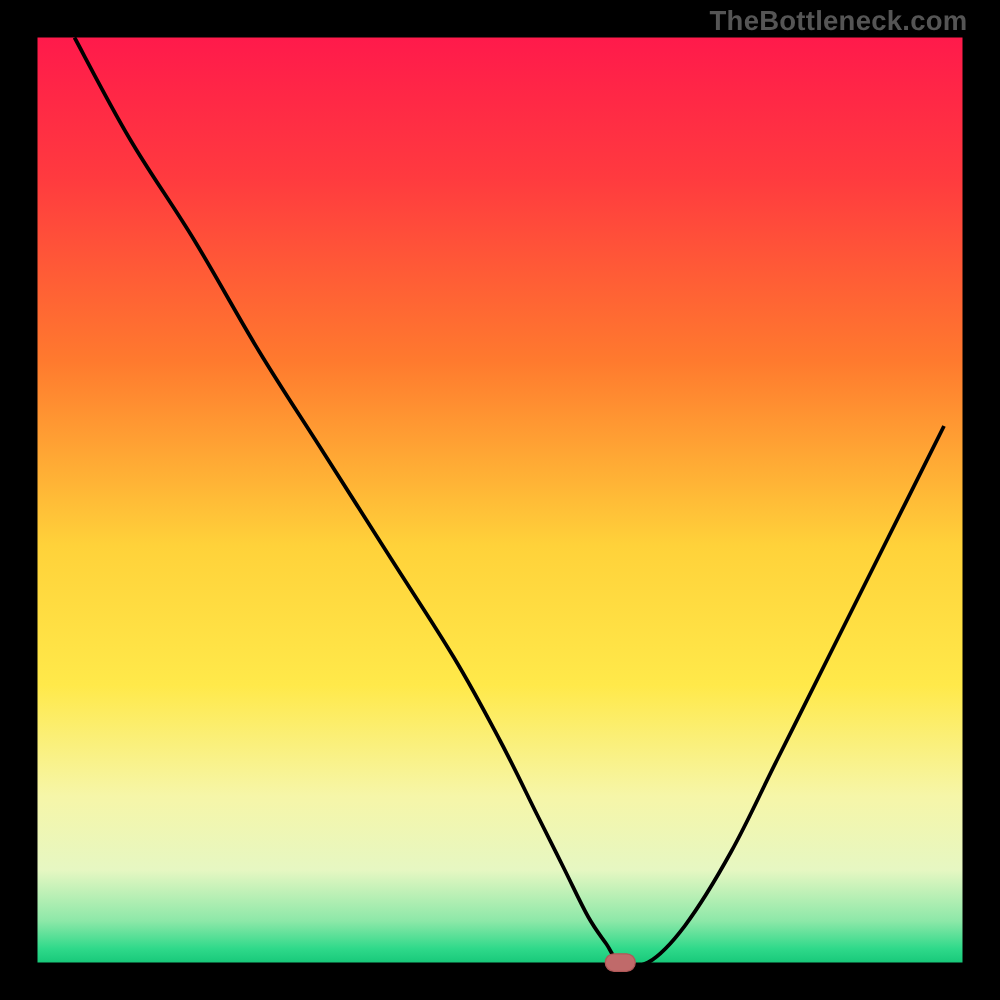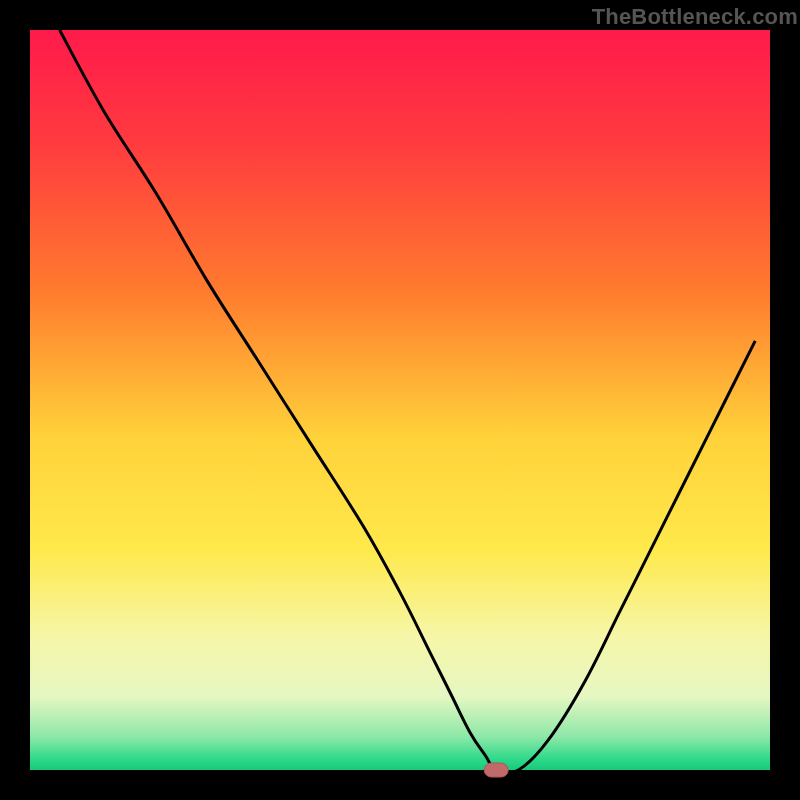--- a/index.html
+++ b/index.html
@@ -15,21 +15,21 @@
     position: relative;
     width: 800px;
     height: 800px;
   }
   svg {
     display: block;
   }
   .watermark {
     position: absolute;
     top: 4px;
-    right: 2px;
+    right: 26px;
     color: #555;
     font-size: 22px;
     font-weight: 600;
     letter-spacing: 0.2px;
   }
 </style>
 </head>
 <body>
 
 <div class="chart-wrap">

